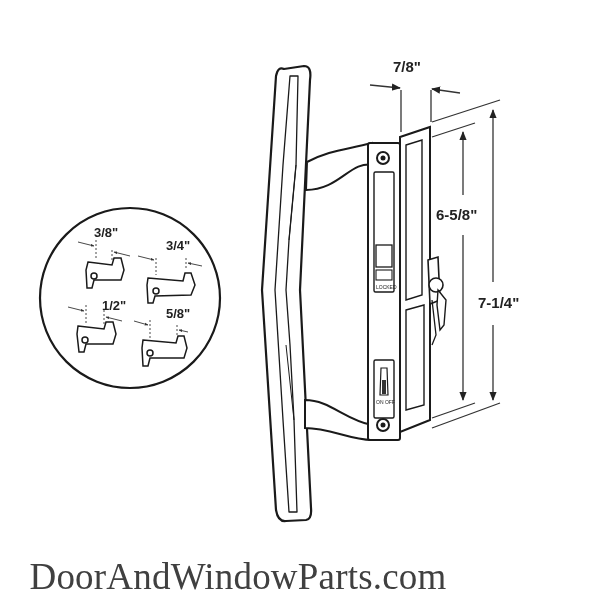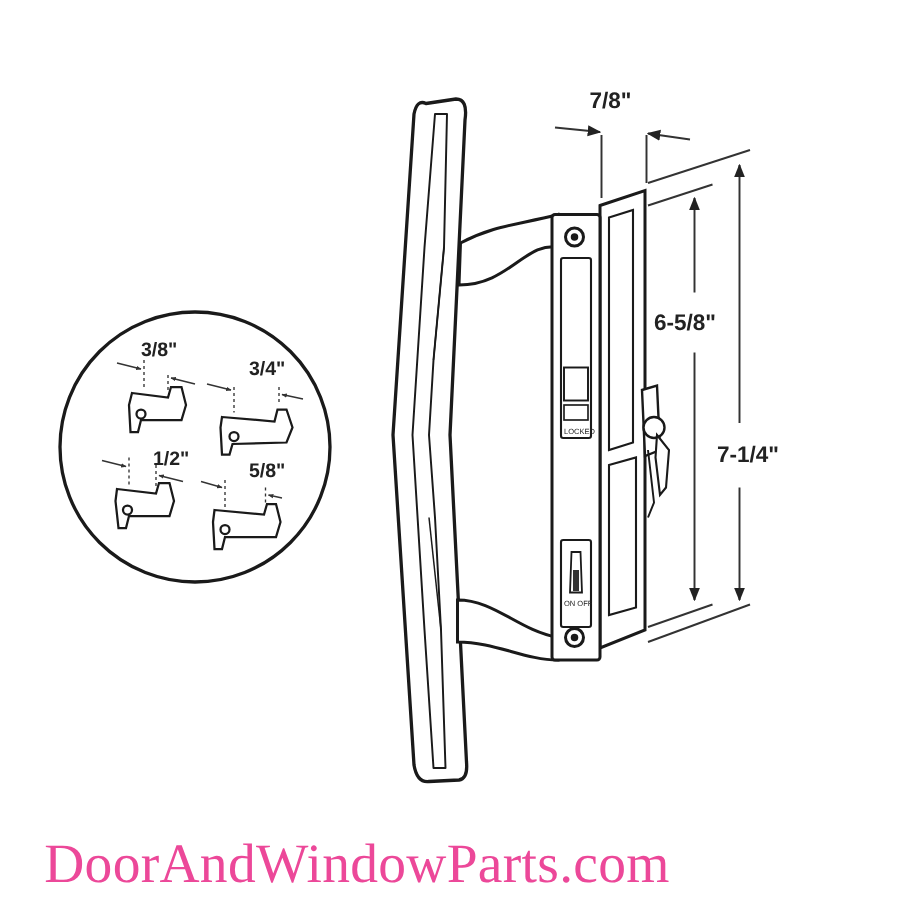--- a/index.html
+++ b/index.html
@@ -1,21 +1,21 @@
 <!DOCTYPE html>
 <html><head>
   <meta charset="utf-8">
   <style>
     html, body { margin: 0; padding: 0; background: #ffffff; }
     .canvas { position: relative; width: 600px; height: 600px; background: #ffffff; overflow: hidden; }
     svg { position: absolute; left: 0; top: 0; }
     .dim-label { font-family: "Liberation Sans", sans-serif; font-weight: bold; fill: #222222; }
     .tiny-label { font-family: "Liberation Sans", sans-serif; font-size: 5px; fill: #222222; }
     .watermark { position: absolute; left: 0; width: 476px; top: 555px; text-align: center;
-      font-family: "Liberation Serif", serif; font-size: 37px; color: #ec4899; letter-spacing: 0.2px; }
+      font-family: "Liberation Serif", serif; font-size: 37px; color: #404040; letter-spacing: 0.2px; }
   </style>
 </head>
 <body>
 
 <div class="canvas">
   <svg width="600" height="600" viewBox="0 0 600 600">
     <defs>
       <marker id="arr" viewBox="0 0 10 10" refX="9" refY="5" markerWidth="7" markerHeight="7" orient="auto-start-reverse">
         <path d="M0,1 L10,5 L0,9 z" fill="#222"></path>
       </marker>

